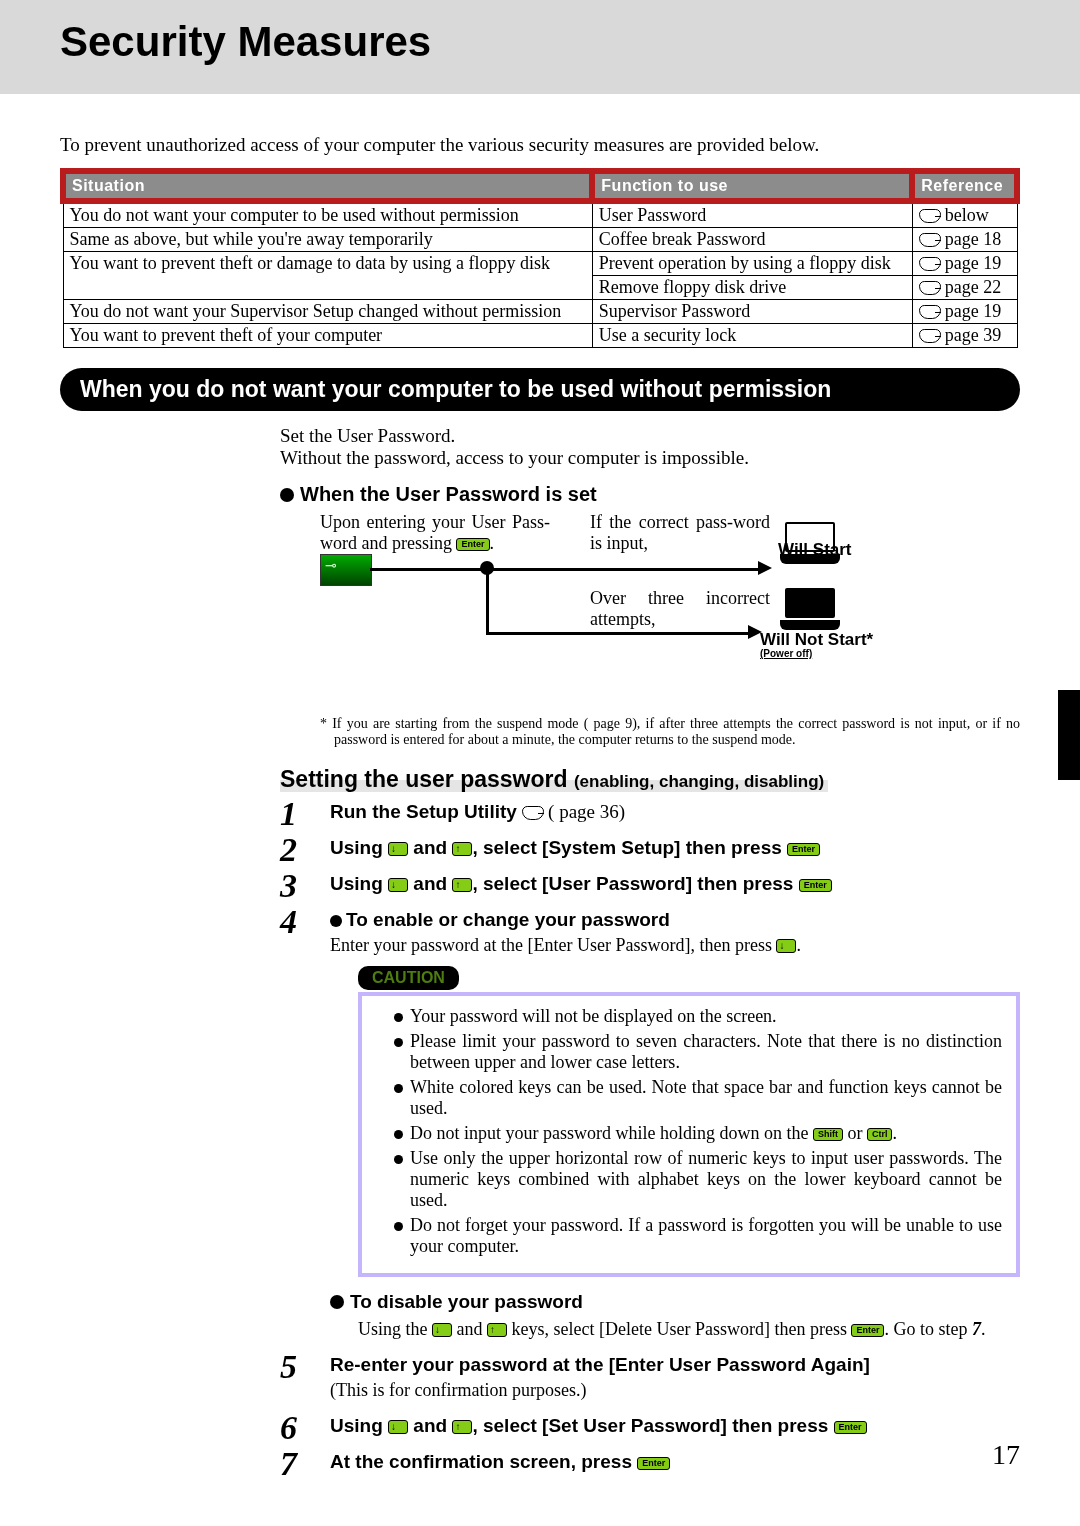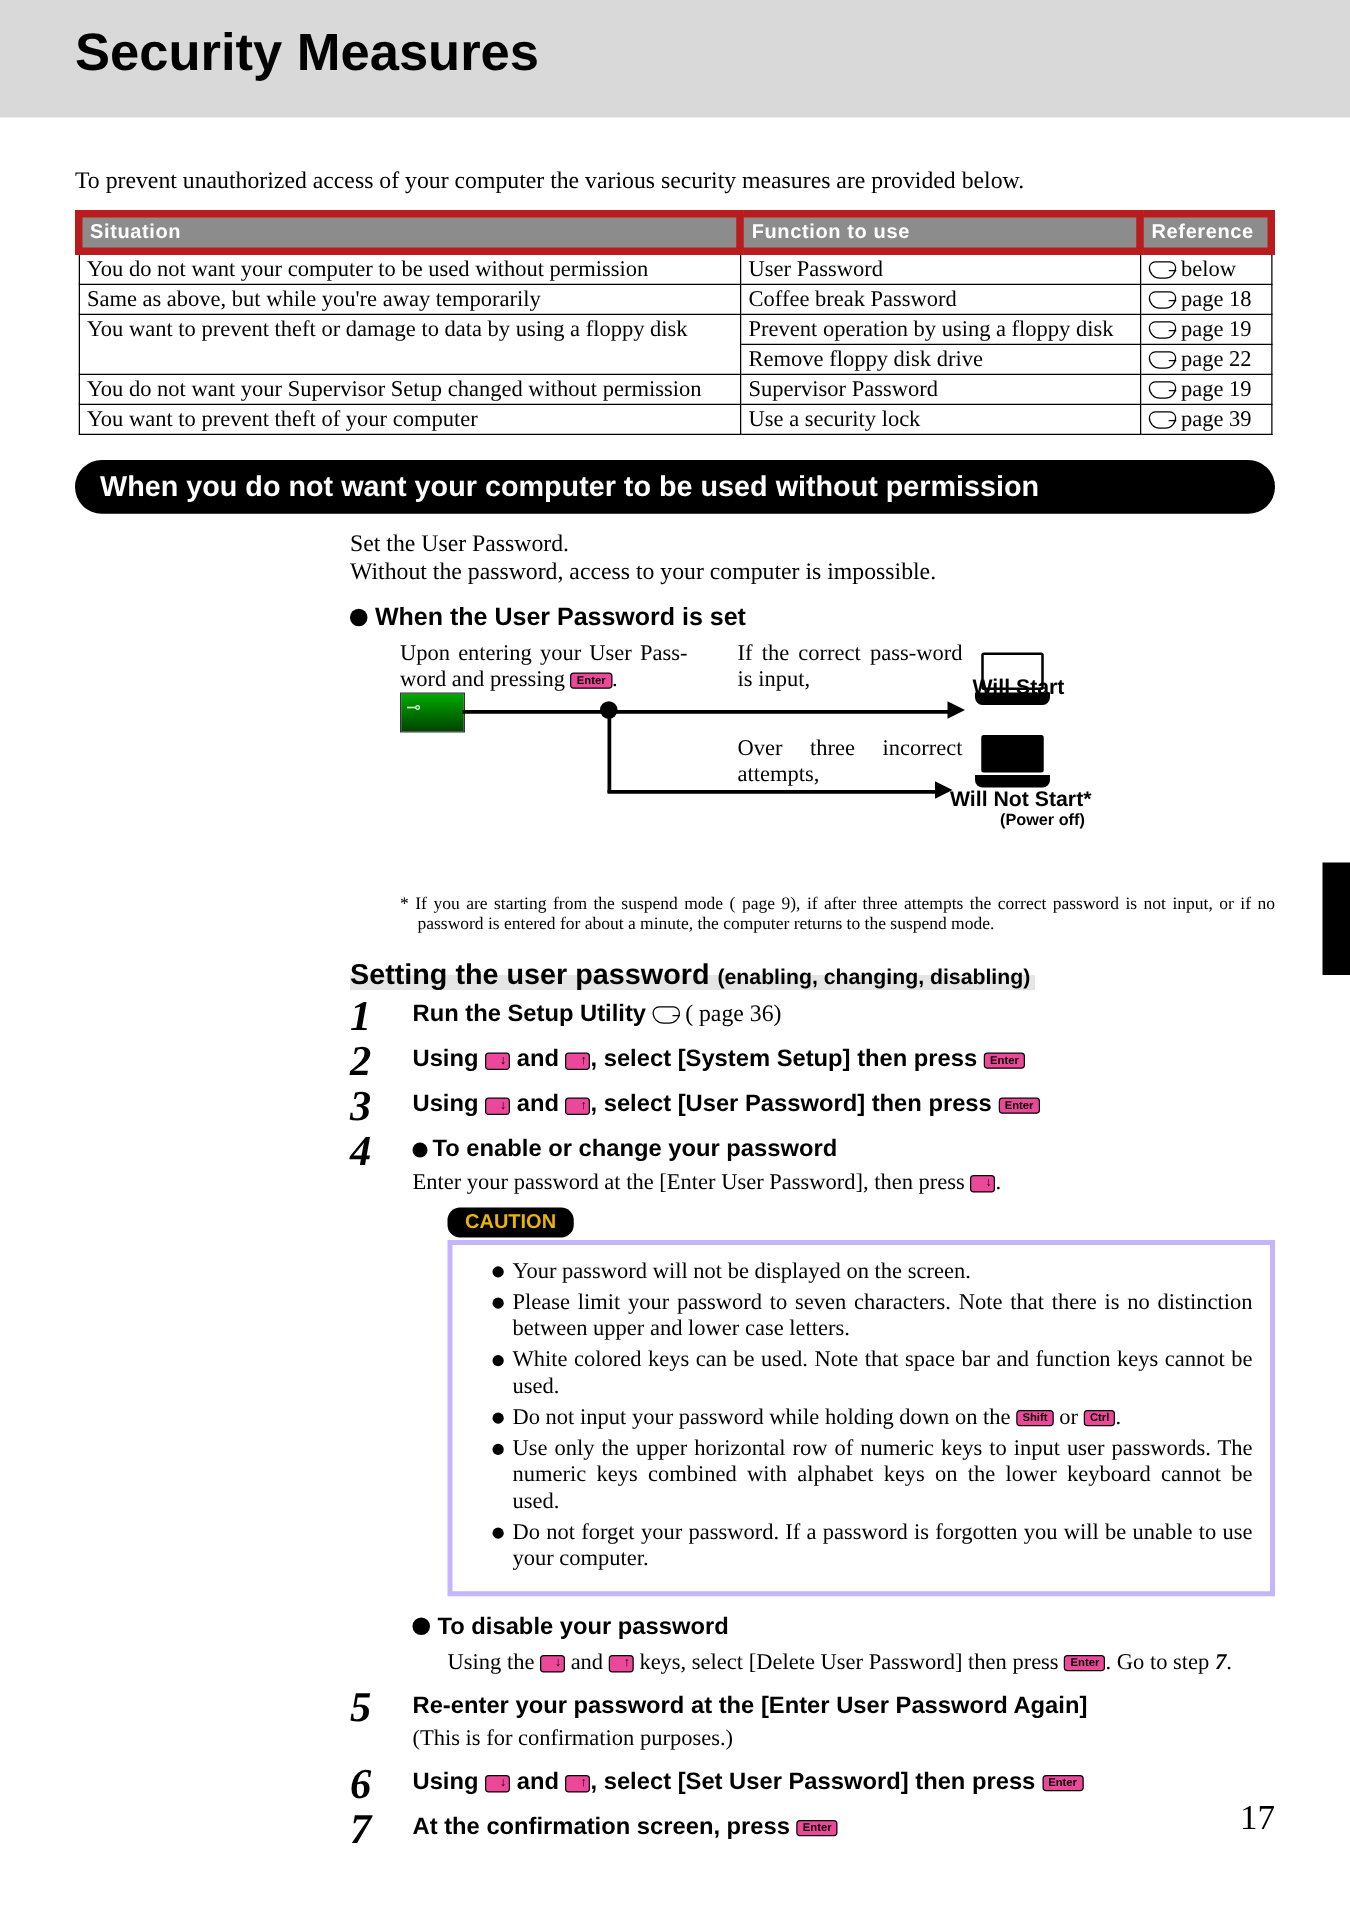--- a/index.html
+++ b/index.html
@@ -131,28 +131,28 @@
   .keycap {
     display:inline-block;
     border:1px solid #000;
     border-radius:3px;
     font-family: Arial, Helvetica, sans-serif;
     font-size: 9px;
     font-weight: bold;
     padding: 1px 4px;
     line-height: 1;
     vertical-align: 2px;
-    background:#ec4899;
+    background:#84cc16;
     min-width: 14px;
-    text-align:right;
+    text-align:left;
   }
   .keycap.arrows { font-size:10px; padding:1px 2px;}
   .caution-label {
     display:inline-block;
-    background:#000;color:#eab308;
+    background:#000;color:#4d7c0f;
     border-radius: 10px;
     padding: 3px 14px;
     font-family: Arial, Helvetica, sans-serif;
     font-weight: bold;
     font-size: 16px;
     margin: 10px 0 4px 28px;
   }
   .caution-box {
     border: 4px solid #c4b5fd;
     margin: -2px 0 0 28px;
@@ -298,21 +298,21 @@
       <div class="vline" style="left:166px;top:56px;height:66px;"></div>
       <div class="hline" style="left:166px;top:120px;width:264px;"></div>
       <div class="arrowhead-r" style="left:428px;top:113px;"></div>
 
       <div class="diag-text" style="left:270px;top:76px;width:180px;">Over three incorrect attempts,</div>
       <div class="laptop-icon" style="left:460px;top:76px;">
           <div class="screen dark"></div>
           <div class="base"></div>
         </div>
       <div class="diag-bold" style="left:440px;top:118px;">Will Not Start*</div>
-      <div class="diag-bold" style="left:480px;top:136px;font-size:13px;">(Power off)</div>
+      <div class="diag-bold" style="left:440px;top:136px;font-size:10px;text-decoration:underline;">(Power off)</div>
     </div>
   </div>
 
   <div class="footnote">
     <span>*</span>&nbsp;<span>If you are starting from the suspend mode ( page 9), if after three attempts the correct password is not input, or if no password is entered for about a minute, the computer returns to the suspend mode.</span>
   </div>
 
   <div class="body-indent" style="margin-top:18px;">
     <span class="section-title">
       <span>Setting the user password</span>

